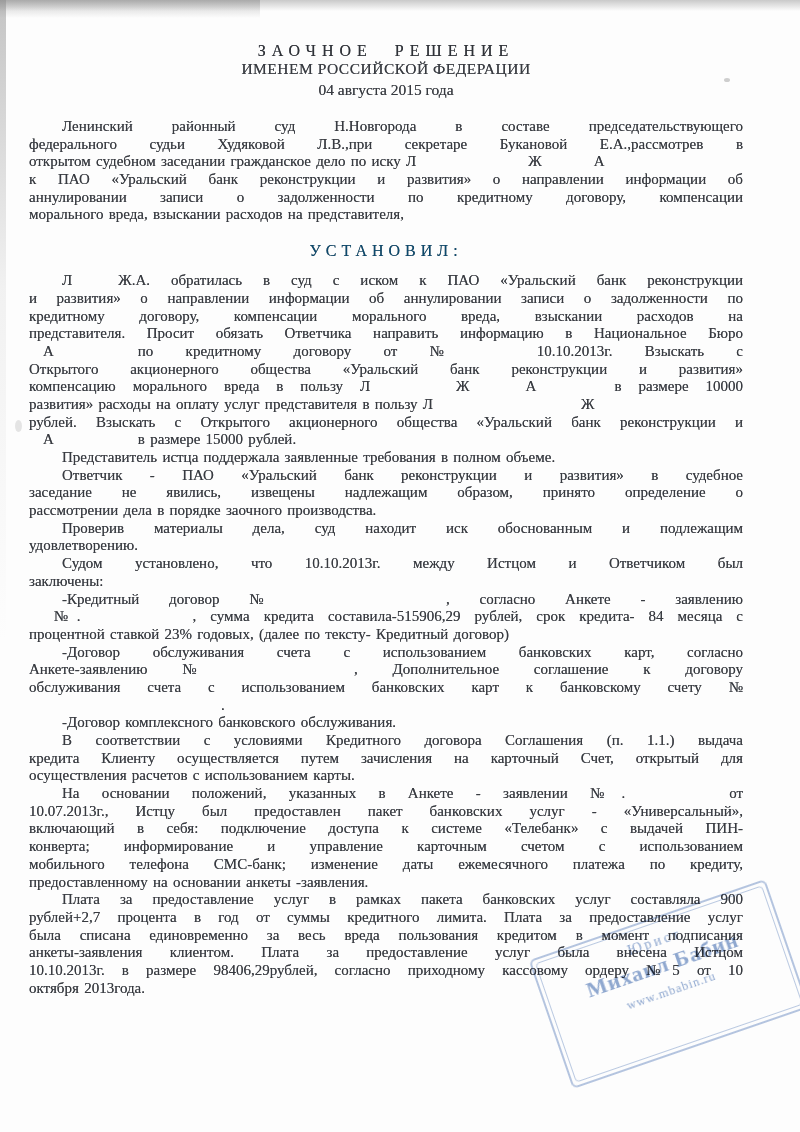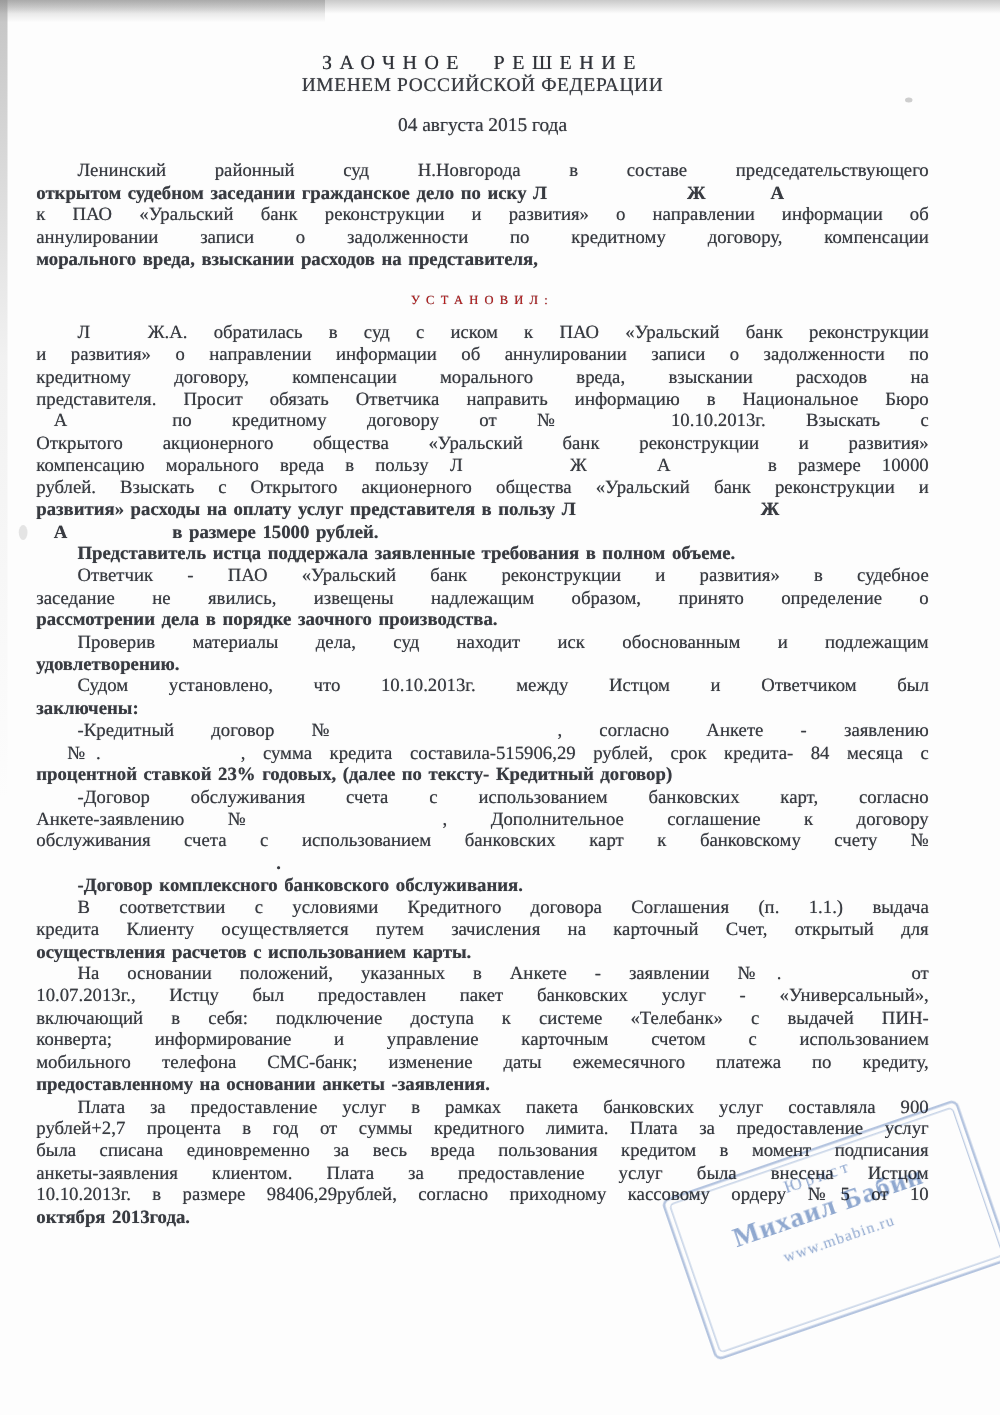--- a/index.html
+++ b/index.html
@@ -23,31 +23,31 @@
   .speck2 { position:absolute; left:15px; top:420px; width:7px; height:12px;
     background:#cccccc; border-radius:50%; opacity:.5; }
 
   .doc {
     position:absolute; left:29px; top:0; width:714px;
     text-shadow:0 0 .55px rgba(56,59,65,.75);
   }
   .center { text-align:center; }
   .title   { margin-top:42px; font-size:16px;   letter-spacing:6px; word-spacing:12px; color:#2f3238; }
   .subtitle{ font-size:15.5px; letter-spacing:.5px; }
-  .docdate { margin-top:14px; font-size:15.5px; }
-  .heading { margin:18px 0 12px; font-size:10px; letter-spacing:5px; color:#b91c1c; }
+  .docdate { margin-top:3px; font-size:15.5px; }
+  .heading { margin:18px 0 12px; font-size:16px; letter-spacing:5px; color:#0c4a6e; }
   #sec-intro { margin-top:19px; }
 
   .para { margin:0; }
   .line {
     height:17.7px; line-height:17.7px; font-size:15px;
     word-spacing:1.5px; white-space:normal;
     text-align:justify; text-align-last:justify;
   }
-  .line.al { text-align:left; text-align-last:left;font-weight:bold; }
+  .line.al { text-align:left; text-align-last:left; }
   .gap { display:inline-block; height:1px; vertical-align:baseline; }
 
   
   .stamp {
     position:absolute; left:544px; top:916px; width:246px; height:132px;
     transform:rotate(-19deg);
     border:2px solid rgba(122,152,200,.55); border-radius:6px;
     mix-blend-mode:multiply; color:rgba(116,148,198,.8);
     text-align:center; filter:blur(.4px);
   }
@@ -67,38 +67,39 @@
   <div class="speck1"></div>
   <div class="speck2"></div>
 
   <div class="doc">
     <div class="center title">ЗАОЧНОЕ РЕШЕНИЕ</div>
     <div class="center subtitle">ИМЕНЕМ РОССИЙСКОЙ ФЕДЕРАЦИИ</div>
     <div class="center docdate">04 августа 2015 года</div>
     <div id="sec-intro">
         <div class="para">
           <div class="line"><span class="gap" style="width: 33px;"></span><span class="seg">Ленинский районный суд Н.Новгорода в составе председательствующего</span></div>
+          <div class="line"><span class="seg">федерального судьи Худяковой Л.В.,при секретаре Букановой Е.А.,рассмотрев в</span></div>
           <div class="line al"><span class="seg">открытом судебном заседании гражданское дело по иску Л</span><span class="gap" style="width: 112px;"></span><span class="seg">Ж</span><span class="gap" style="width: 52px;"></span><span class="seg">А</span></div>
           <div class="line"><span class="seg">к ПАО «Уральский банк реконструкции и развития» о направлении информации об</span></div>
           <div class="line"><span class="seg">аннулировании записи о задолженности по кредитному договору, компенсации</span></div>
           <div class="line al"><span class="seg">морального вреда, взыскании расходов на представителя,</span></div>
         </div>
       </div>
     <div class="center heading">УСТАНОВИЛ:</div>
     <div id="sec-body">
         <div class="para">
           <div class="line"><span class="gap" style="width: 33px;"></span><span class="seg">Л</span><span class="gap" style="width: 46px;"></span><span class="seg">Ж.А. обратилась в суд с иском к ПАО «Уральский банк реконструкции</span></div>
           <div class="line"><span class="seg">и развития» о направлении информации об аннулировании записи о задолженности по</span></div>
           <div class="line"><span class="seg">кредитному договору, компенсации морального вреда, взыскании расходов на</span></div>
           <div class="line"><span class="seg">представителя. Просит обязать Ответчика направить информацию в Национальное Бюро</span></div>
           <div class="line"><span class="gap" style="width: 14px;"></span><span class="seg">А</span><span class="gap" style="width: 84px;"></span><span class="seg">по кредитному договору от №</span><span class="gap" style="width: 66px;"></span><span class="seg">10.10.2013г.  Взыскать с</span></div>
           <div class="line"><span class="seg">Открытого акционерного общества «Уральский банк реконструкции и развития»</span></div>
           <div class="line"><span class="seg">компенсацию морального вреда в пользу Л</span><span class="gap" style="width: 86px;"></span><span class="seg">Ж</span><span class="gap" style="width: 56px;"></span><span class="seg">А</span><span class="gap" style="width: 78px;"></span><span class="seg">в размере 10000</span></div>
+          <div class="line al"><span class="seg">развития» расходы на оплату услуг представителя в пользу Л</span><span class="gap" style="width: 148px;"></span><span class="seg">Ж</span></div>
           <div class="line"><span class="seg">рублей. Взыскать с Открытого акционерного общества «Уральский банк реконструкции и</span></div>
-          <div class="line al"><span class="seg">развития» расходы на оплату услуг представителя в пользу Л</span><span class="gap" style="width: 148px;"></span><span class="seg">Ж</span></div>
           <div class="line al"><span class="gap" style="width: 14px;"></span><span class="seg">А</span><span class="gap" style="width: 84px;"></span><span class="seg">в размере 15000 рублей.</span></div>
         </div>
         <div class="para">
           <div class="line al"><span class="gap" style="width: 33px;"></span><span class="seg">Представитель истца поддержала заявленные требования в полном объеме.</span></div>
         </div>
         <div class="para">
           <div class="line"><span class="gap" style="width: 33px;"></span><span class="seg">Ответчик - ПАО «Уральский банк реконструкции и развития» в судебное</span></div>
           <div class="line"><span class="seg">заседание не явились, извещены надлежащим образом, принято определение о</span></div>
           <div class="line al"><span class="seg">рассмотрении дела в порядке заочного производства.</span></div>
         </div>

